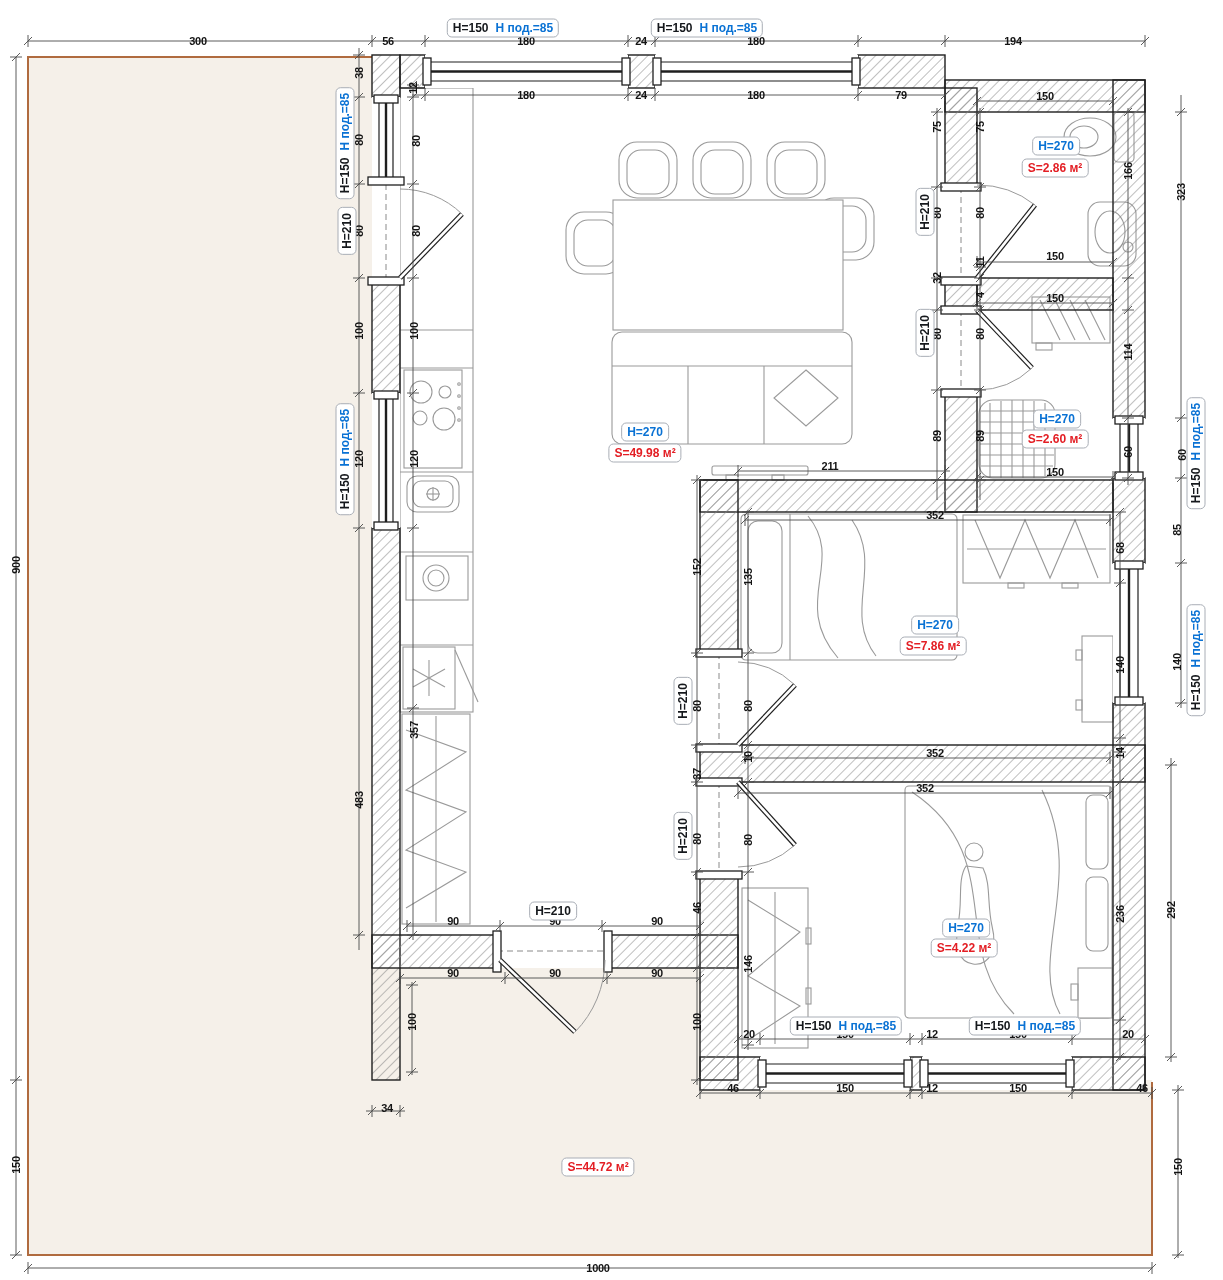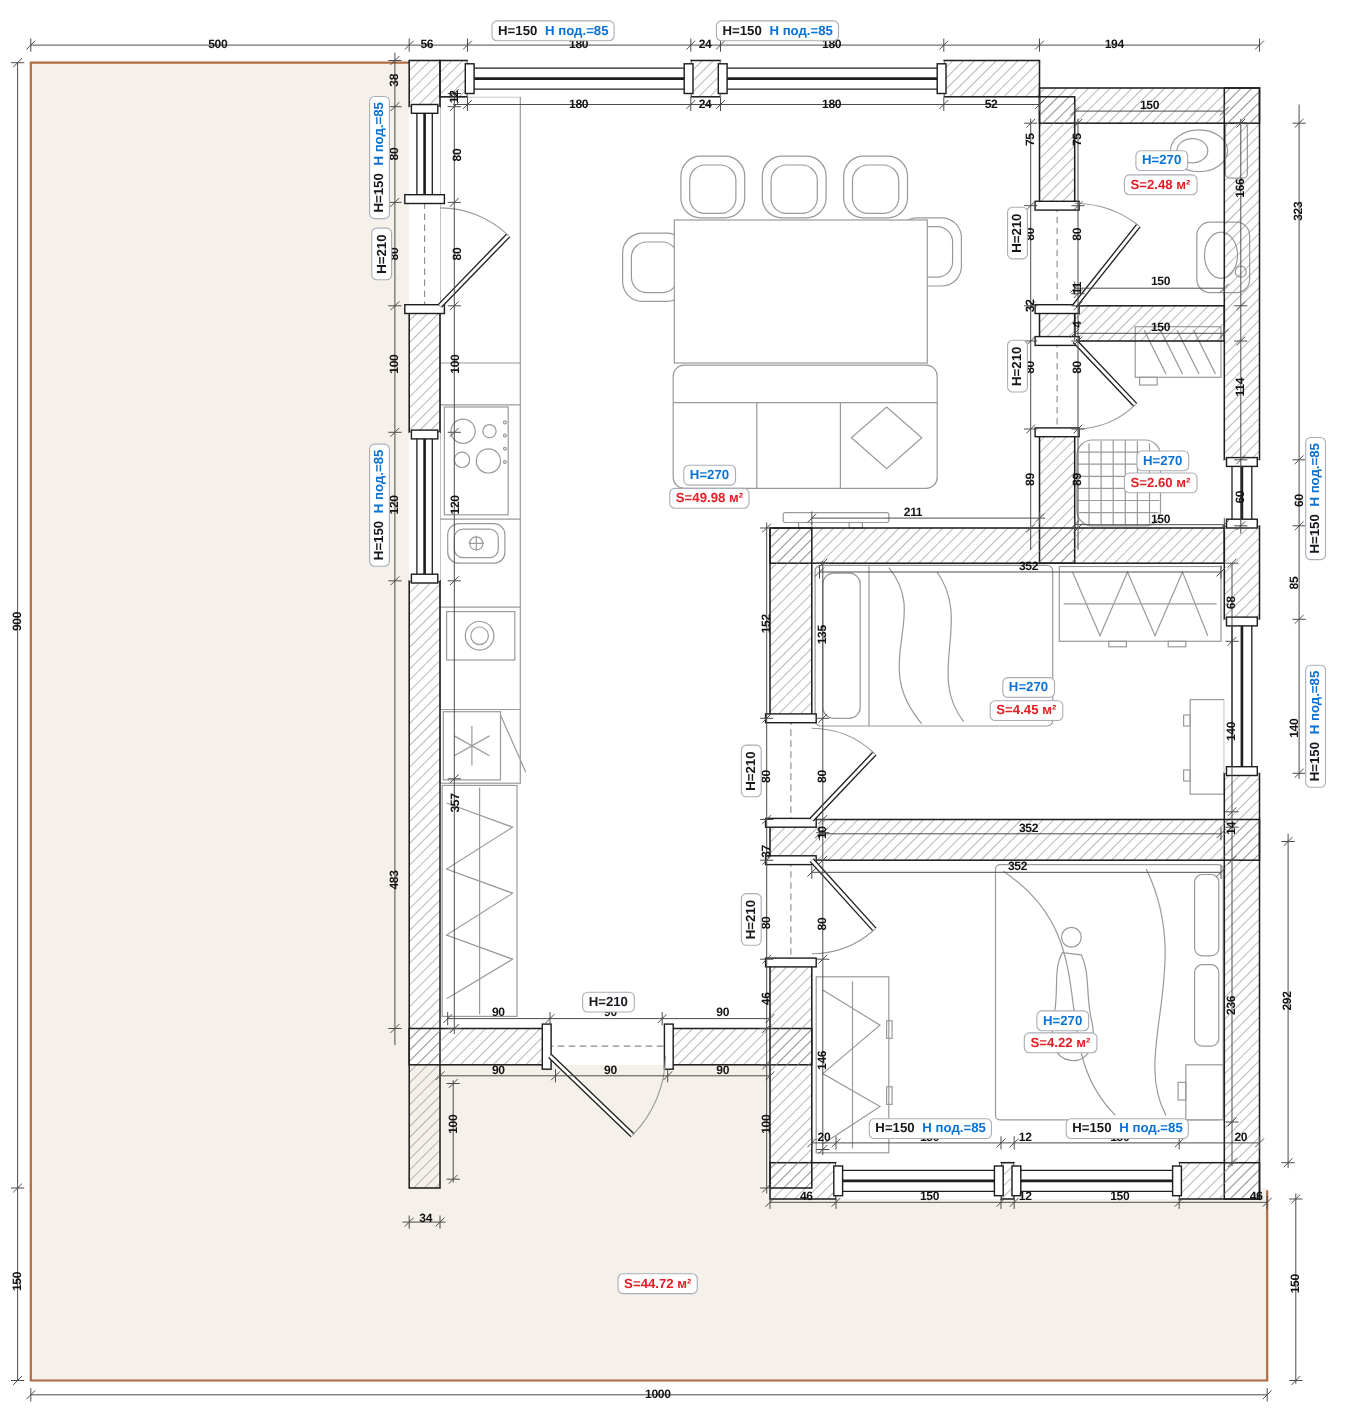--- a/index.html
+++ b/index.html
@@ -582,30 +582,30 @@
         <line x1="406" y1="1072" x2="418" y2="1072" class="dl"></line>
         <line x1="366" y1="1111" x2="405" y2="1111" class="dl"></line>
         <line x1="368" y1="1115" x2="376" y2="1107" class="dl"></line>
         <line x1="372" y1="1105" x2="372" y2="1117" class="dl"></line>
         <line x1="396" y1="1115" x2="404" y2="1107" class="dl"></line>
         <line x1="400" y1="1105" x2="400" y2="1117" class="dl"></line>
       </g>
 </svg>
 
 <div id="labels">
-      <div class="dim" style="left: 198px; top: 41px;">500</div>
+      <div class="dim" style="left: 198px; top: 41px;">300</div>
       <div class="dim" style="left: 388px; top: 41px;">56</div>
       <div class="dim" style="left: 526px; top: 41px;">180</div>
       <div class="dim" style="left: 641px; top: 41px;">24</div>
       <div class="dim" style="left: 756px; top: 41px;">180</div>
       <div class="dim" style="left: 1013px; top: 41px;">194</div>
       <div class="dim" style="left: 526px; top: 95px;">180</div>
       <div class="dim" style="left: 641px; top: 95px;">24</div>
       <div class="dim" style="left: 756px; top: 95px;">180</div>
-      <div class="dim" style="left: 901px; top: 95px;">52</div>
+      <div class="dim" style="left: 901px; top: 95px;">79</div>
       <div class="dim v" style="left: 359px; top: 73px;">38</div>
       <div class="dim v" style="left: 359px; top: 140px;">80</div>
       <div class="dim v" style="left: 359px; top: 231px;">80</div>
       <div class="dim v" style="left: 359px; top: 331px;">100</div>
       <div class="dim v" style="left: 359px; top: 459px;">120</div>
       <div class="dim v" style="left: 359px; top: 800px;">483</div>
       <div class="dim v" style="left: 413px; top: 88px;">12</div>
       <div class="dim v" style="left: 416px; top: 141px;">80</div>
       <div class="dim v" style="left: 416px; top: 231px;">80</div>
       <div class="dim v" style="left: 414px; top: 331px;">100</div>
@@ -728,33 +728,33 @@
       <div class="tag" style="left: 645px; top: 432px;">
         <span class="b">H=270</span>
       </div>
       <div class="tag" style="left: 645px; top: 453px;">
         <span class="r">S=49.98 м²</span>
       </div>
       <div class="tag" style="left: 1056px; top: 146px;">
         <span class="b">H=270</span>
       </div>
       <div class="tag" style="left: 1055px; top: 168px;">
-        <span class="r">S=2.48 м²</span>
+        <span class="r">S=2.86 м²</span>
       </div>
       <div class="tag" style="left: 1057px; top: 419px;">
         <span class="b">H=270</span>
       </div>
       <div class="tag" style="left: 1055px; top: 439px;">
         <span class="r">S=2.60 м²</span>
       </div>
       <div class="tag" style="left: 935px; top: 625px;">
         <span class="b">H=270</span>
       </div>
       <div class="tag" style="left: 933px; top: 646px;">
-        <span class="r">S=4.45 м²</span>
+        <span class="r">S=7.86 м²</span>
       </div>
       <div class="tag" style="left: 966px; top: 928px;">
         <span class="b">H=270</span>
       </div>
       <div class="tag" style="left: 964px; top: 948px;">
         <span class="r">S=4.22 м²</span>
       </div>
       <div class="tag" style="left: 598px; top: 1167px;">
         <span class="r">S=44.72 м²</span>
       </div>

